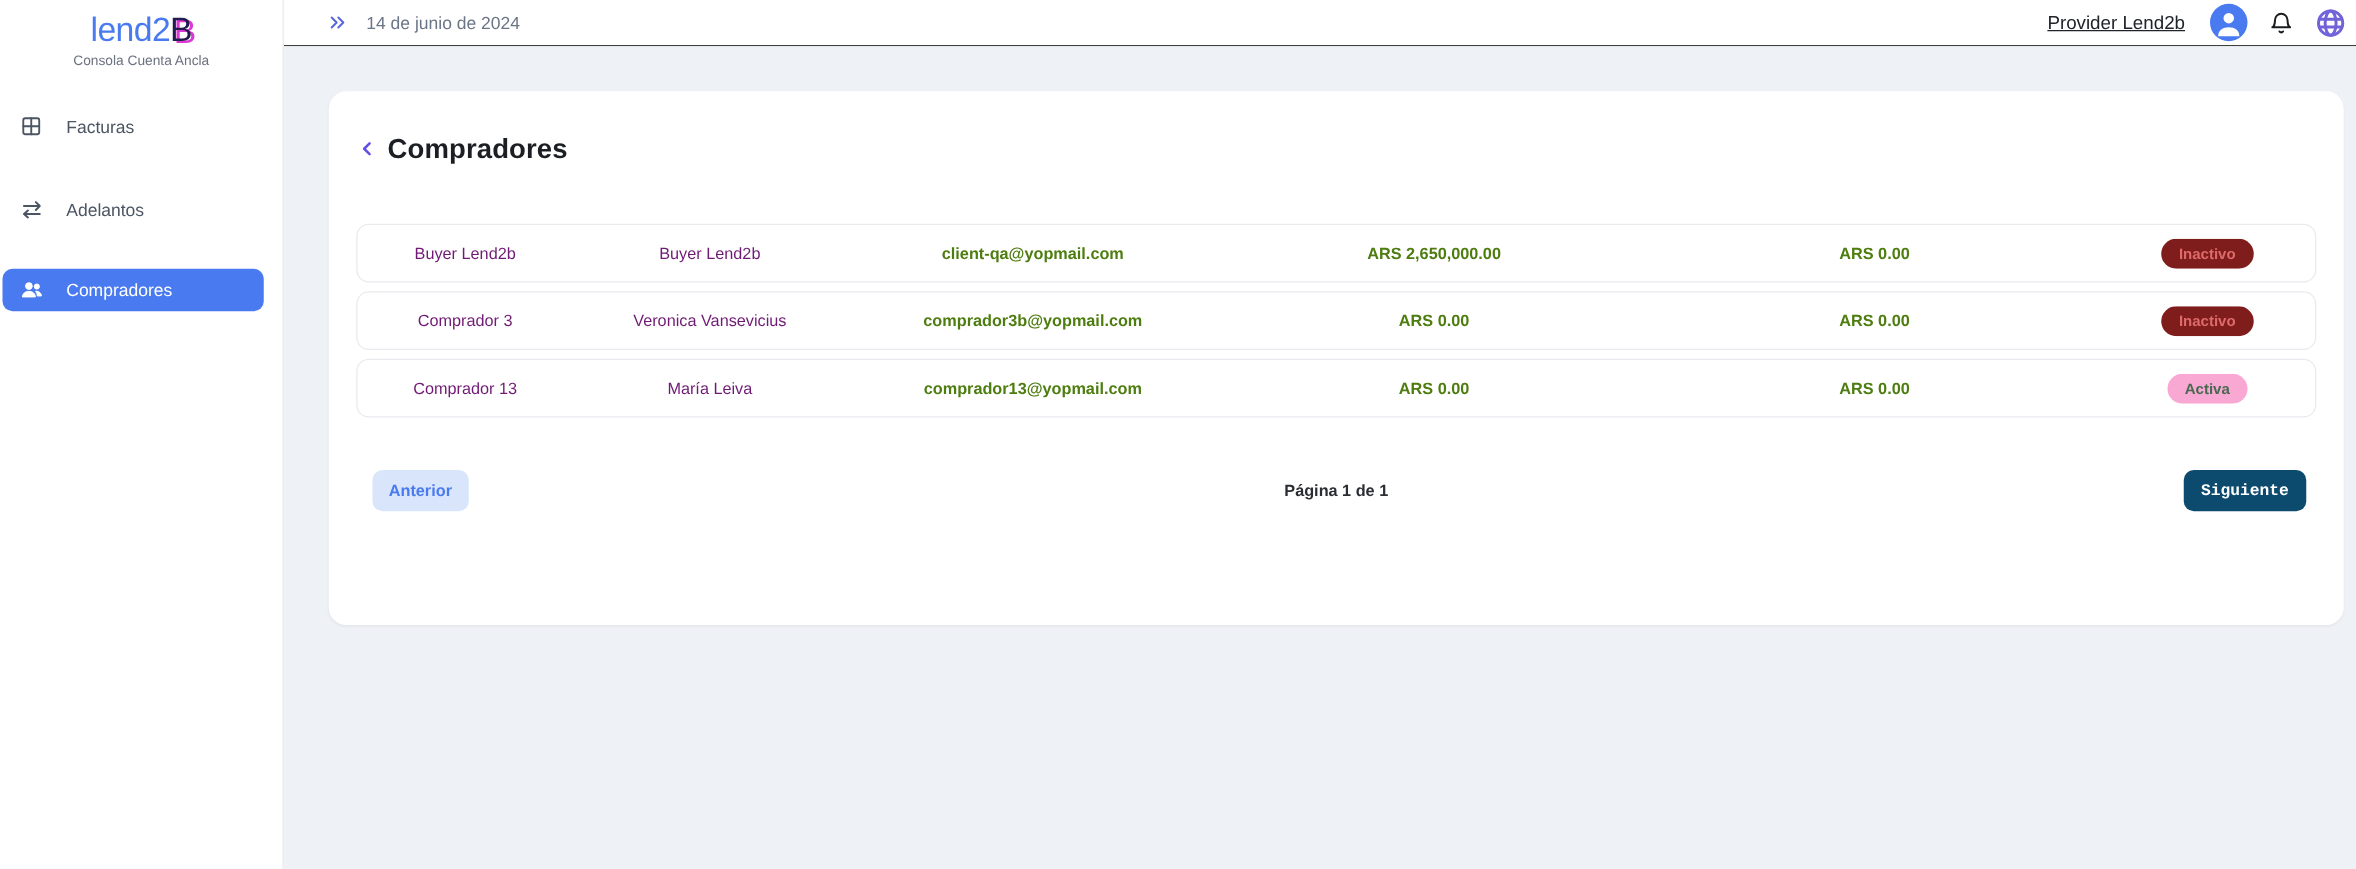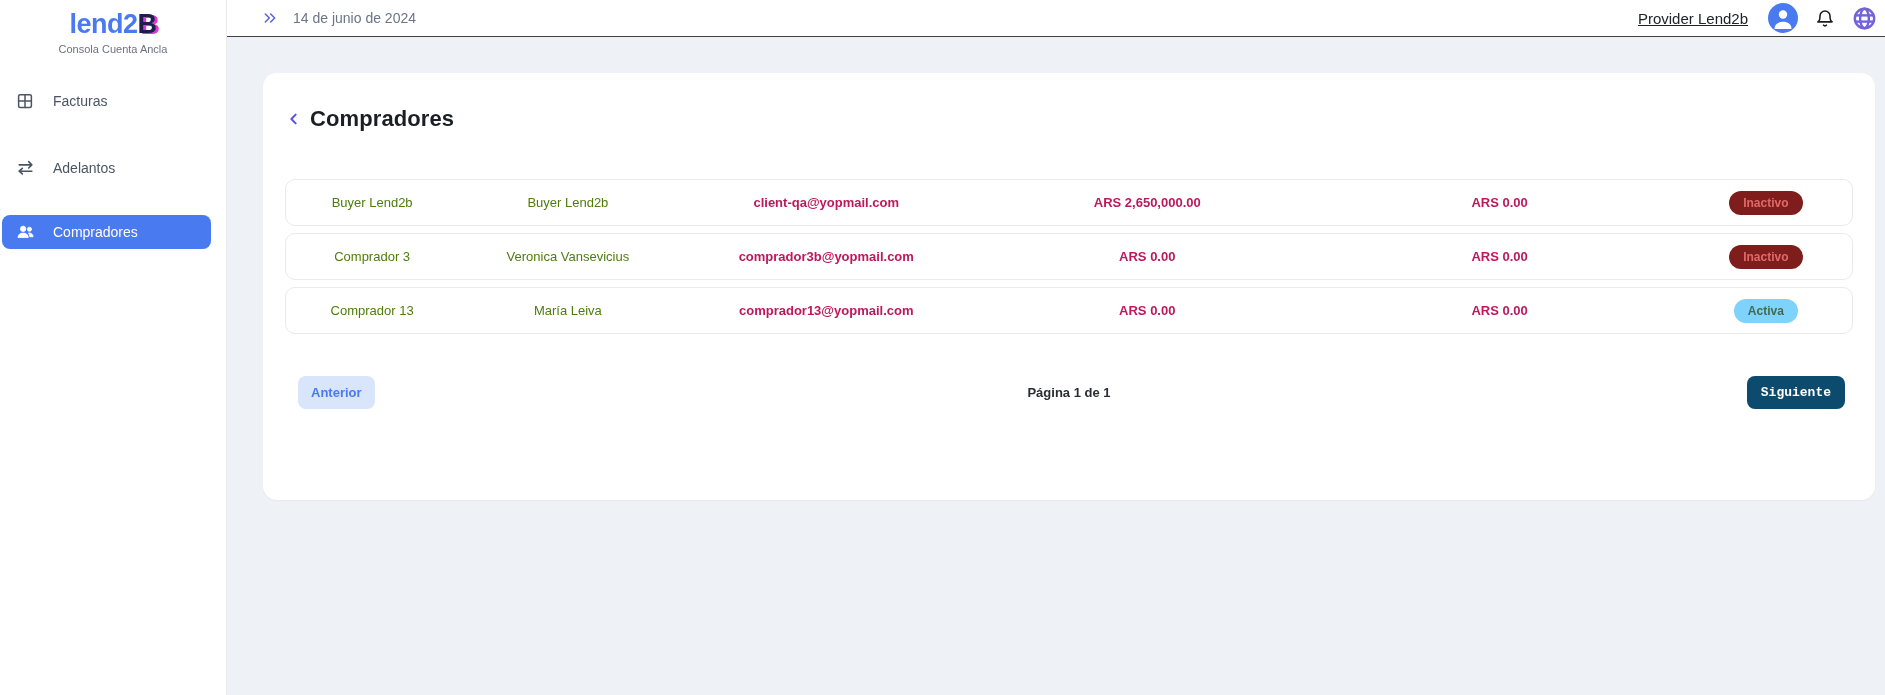--- a/index.html
+++ b/index.html
@@ -11,21 +11,21 @@
     overflow:hidden;
     color:#1B1E23;
   }
 
   
   .sidebar {
     position:absolute; left:0; top:0; width:227px; height:695px;
     background:#FFFFFF; border-right:1px solid #E8EAEE; z-index:3;
   }
   .logo-wrap { text-align:center; padding-top:10px; }
-  .logo { font-size:27px; font-weight:700; letter-spacing:-0.5px; line-height:1.1; }
+  .logo { font-size:27px; font-weight:400; letter-spacing:-0.5px; line-height:1.1; }
   .logo-main { color:#4A7AF0; }
   .logo-accent { color:#221B4E; text-shadow:3px 1px 0 #DC39D4; }
   .logo-sub { font-size:11px; color:#6B7280; margin-top:3px; }
   .nav { margin-top:26px; }
   .nav-item {
     display:flex; align-items:center; gap:18px;
     height:40px; padding-left:13px; margin:0 15px 13px 2px;
     font-size:14px; color:#4B5563; border-radius:8px; cursor:pointer;
   }
   .nav-item .nav-icon { width:20px; height:20px; display:flex; align-items:center; justify-content:center; }
@@ -69,28 +69,28 @@
   .trow {
     display:grid;
     grid-template-columns:11% 14% 19% 22% 23% 11%;
     align-items:center; height:47px;
     border:1px solid #E8EAEE; border-radius:10px;
     background:#FFFFFF; margin-bottom:7px;
   }
   .trow.thead { background:#F8F9FA; }
   .tcell { text-align:center; font-size:13px; padding:0 6px; white-space:nowrap; overflow:hidden; }
   .thead .tcell { font-weight:700; color:#17191C; }
-  .cell-muted { color:#4d7c0f; }
-  .cell-strong { color:#be185d; font-weight:700; }
+  .cell-muted { color:#701a75; }
+  .cell-strong { color:#4d7c0f; font-weight:700; }
   .badge {
     display:inline-block; padding:5px 14px; border-radius:999px;
     font-size:12px; font-weight:700;
   }
   .badge.inactive { background:#7f1d1d; color:#DF6A6A; }
-  .badge.active { background:#7dd3fc; color:#47694F; }
+  .badge.active { background:#f9a8d4; color:#47694F; }
 
   
   .pagination {
     margin-top:42px; display:flex; align-items:center;
     padding:0 8px 0 13px;
   }
   .btn {
     border:none; border-radius:8px; font-family:inherit;
     font-size:13px; font-weight:700; padding:9px 13px; cursor:pointer;
   }

